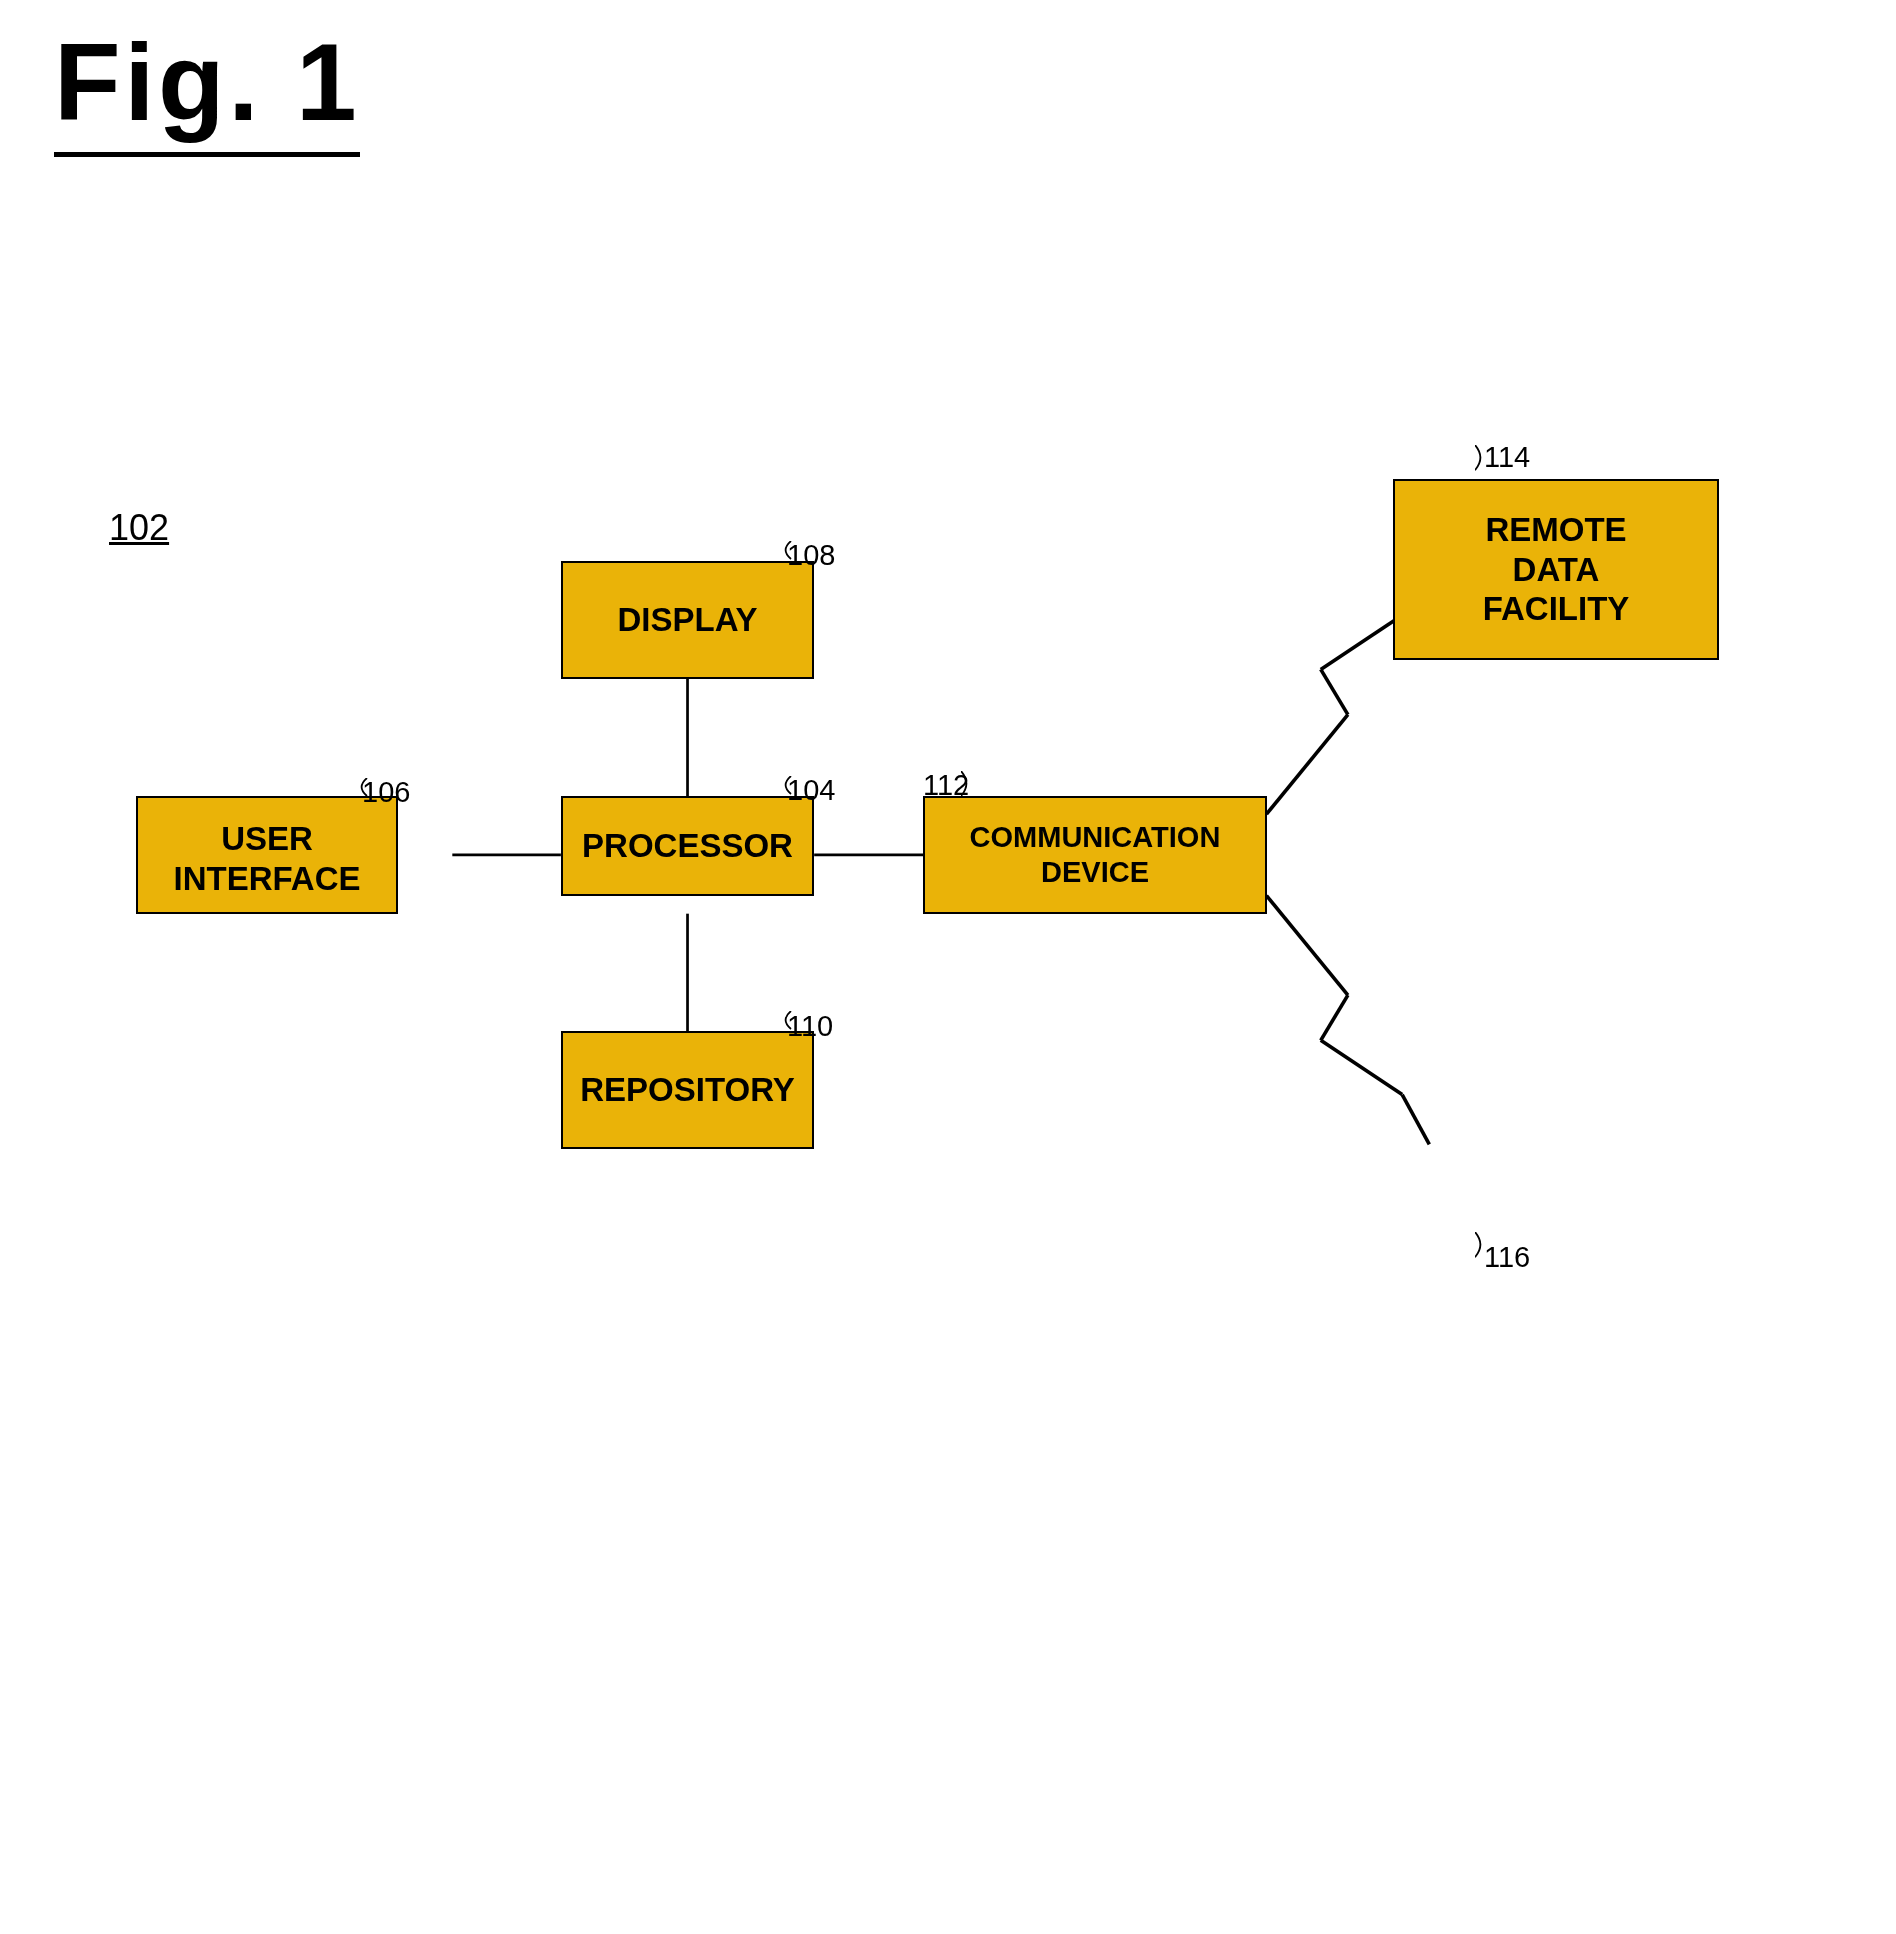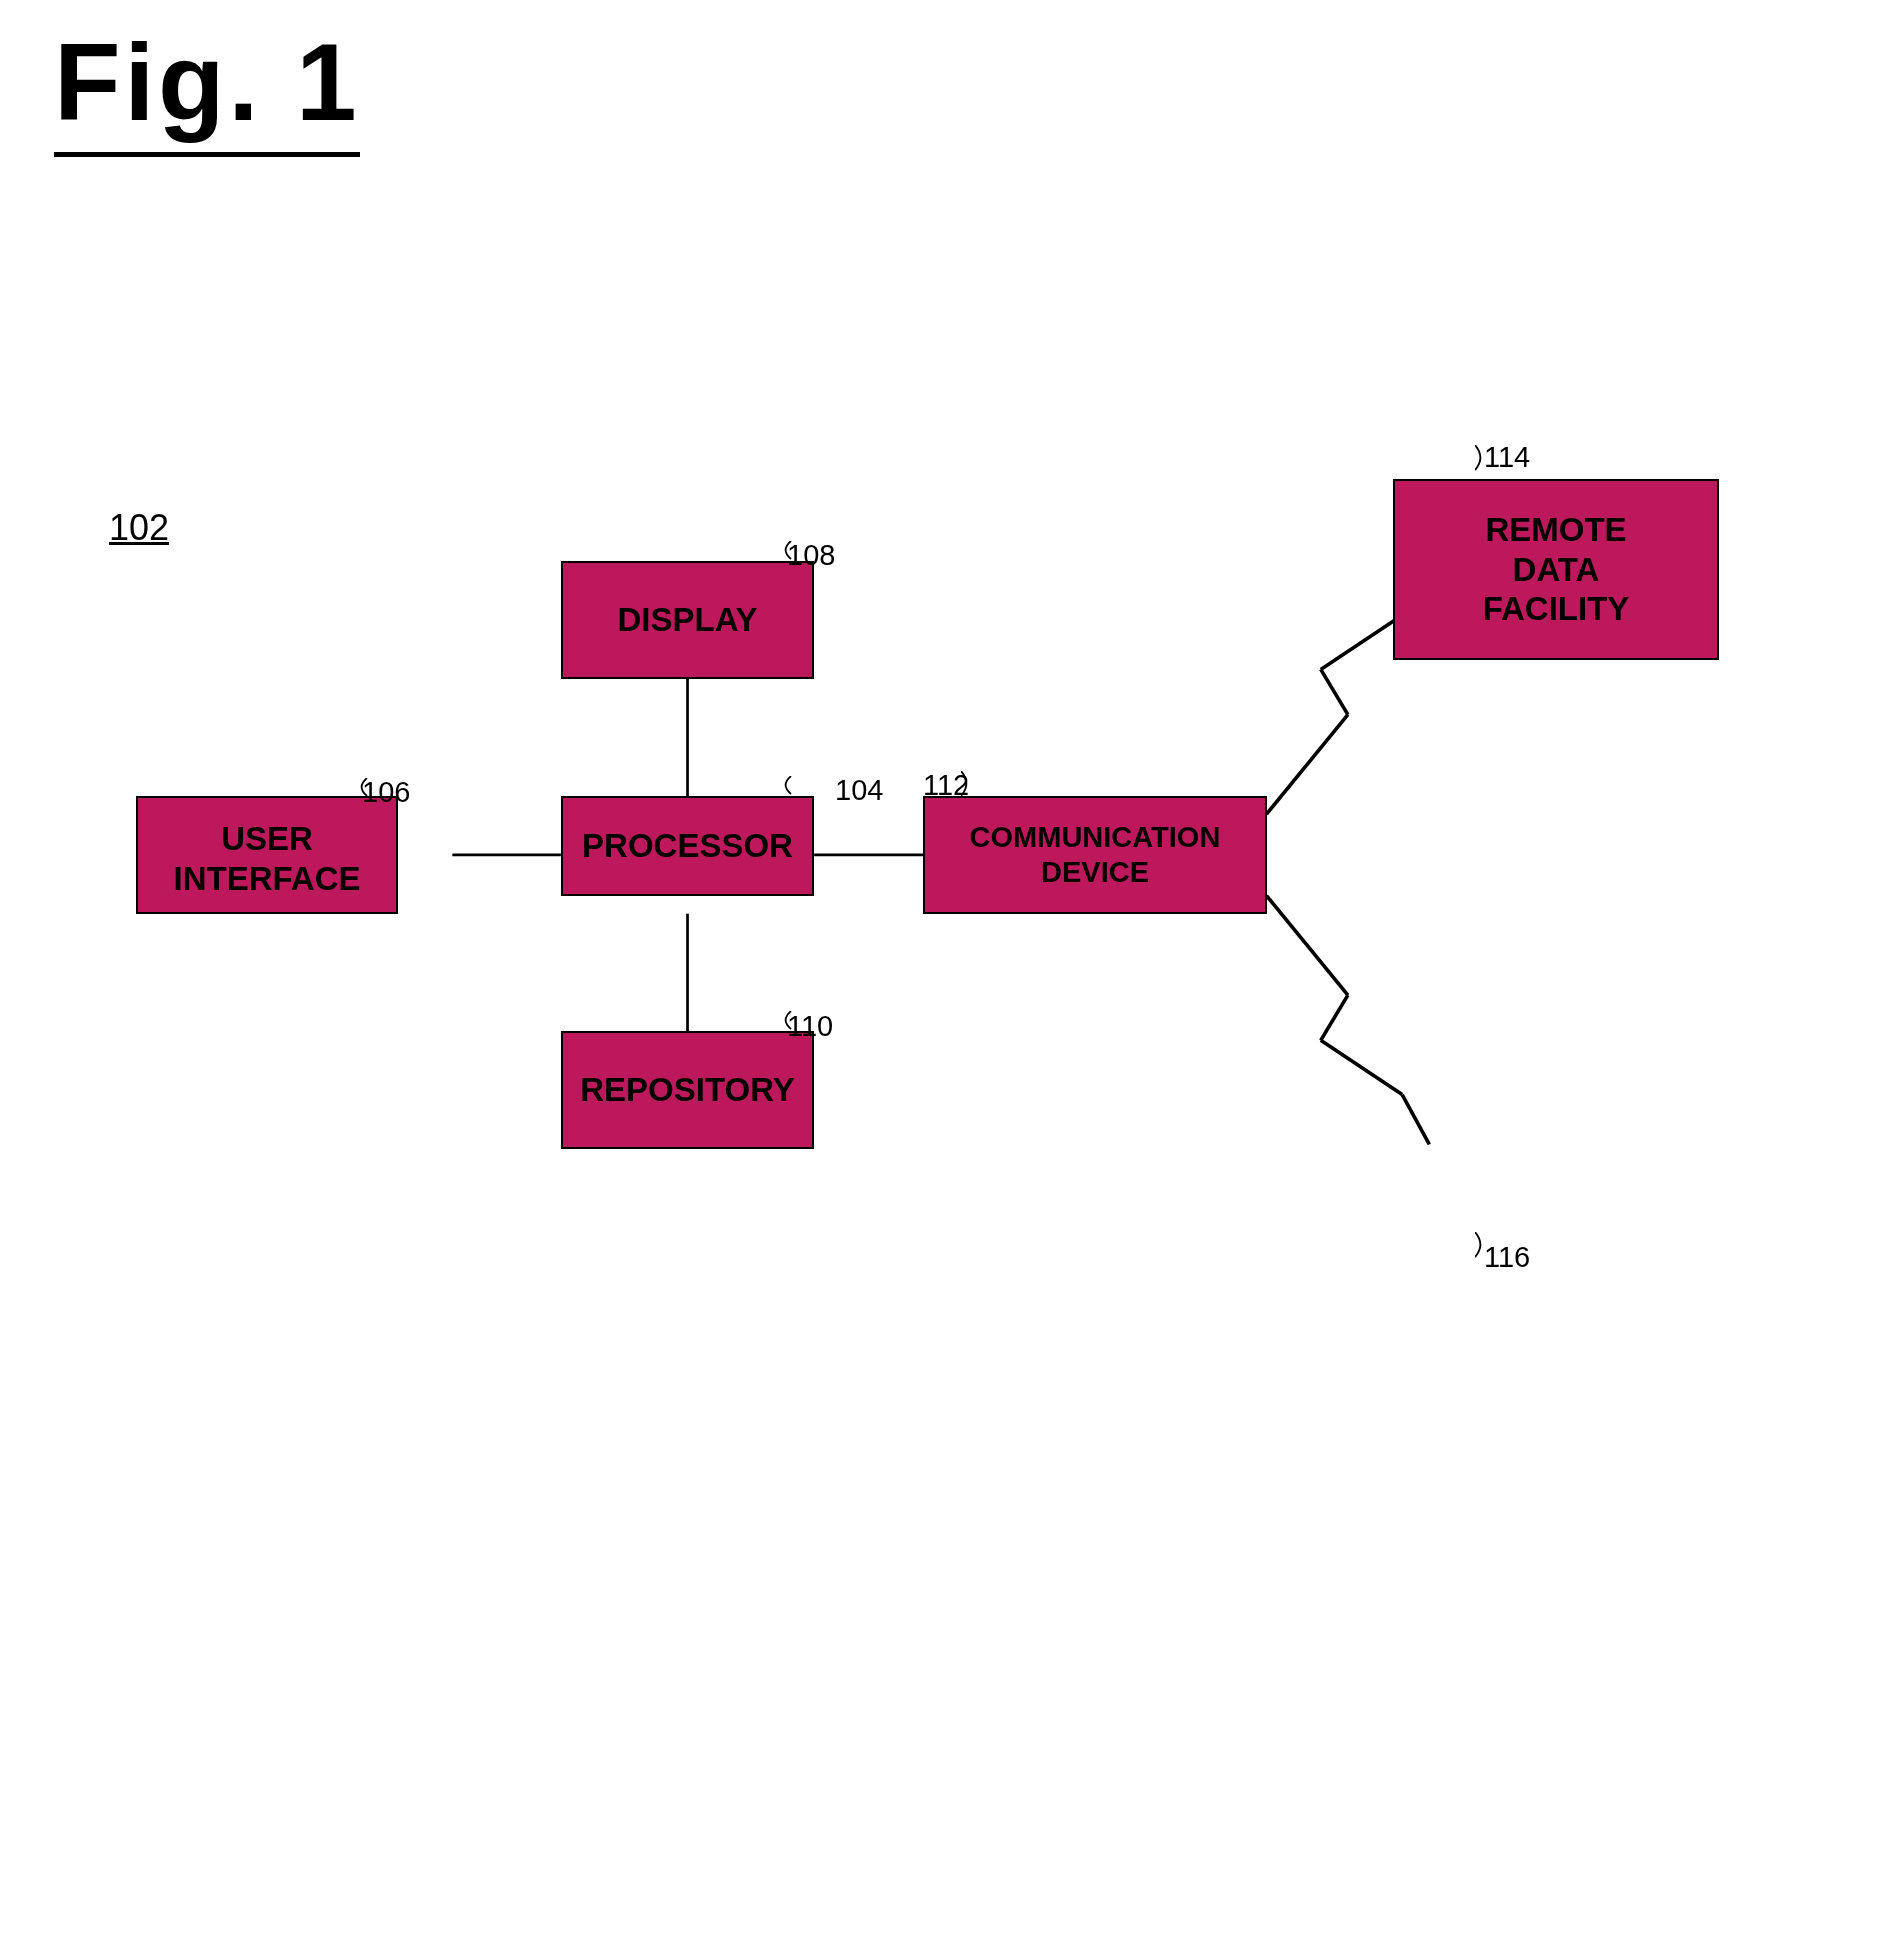--- a/index.html
+++ b/index.html
@@ -31,21 +31,21 @@
       font-family: Arial Black, Arial, sans-serif;
       text-decoration: none;
       border-bottom: 5.4px solid #000;
       padding-bottom: 7.2px;
     }
 
     
     .box {
       position: absolute;
       border: 2.7px solid #000;
-      background: #be185d;
+      background: #eab308;
       display: flex;
       align-items: center;
       justify-content: center;
       text-align: center;
       font-size: 33px;
       font-weight: bold;
       font-family: Arial, Helvetica, sans-serif;
       line-height: 1.2;
     }
 
@@ -120,21 +120,21 @@
   </div>
 
   <svg style="position:absolute; left:773px; top:541px; width:27px; height:22.6px;" viewBox="0 0 30 25" width="27" height="22.6">
     <path d="M 20 20 Q 8 10 20 0" stroke="#000" stroke-width="2" fill="none"></path>
   </svg>
 
   <div class="box" style="left: 561px; top: 796px; width: 253px; height: 100px;">
     <span>PROCESSOR</span>
   </div>
 
-  <div class="ref-label" style="left: 787px; top: 774px; margin-left: 48px;">
+  <div class="ref-label" style="left: 787px; top: 774px;">
     <span>104</span>
   </div>
   <svg style="position:absolute; left:773px; top:776px; width:27px; height:22.6px;" viewBox="0 0 30 25" width="27" height="22.6">
     <path d="M 20 20 Q 8 10 20 0" stroke="#000" stroke-width="2" fill="none"></path>
   </svg>
 
   <div class="box" style="left: 561px; top: 1031px; width: 253px; height: 118px;">
     <span>REPOSITORY</span>
   </div>
 

